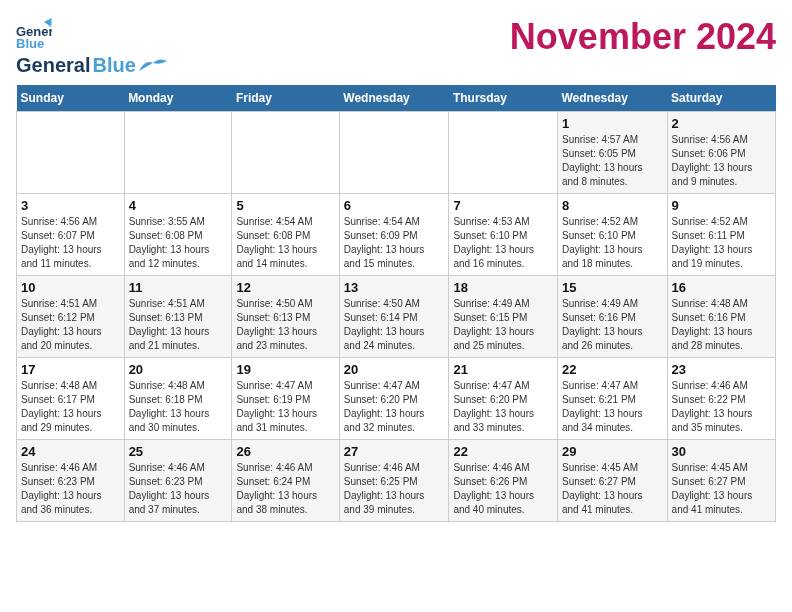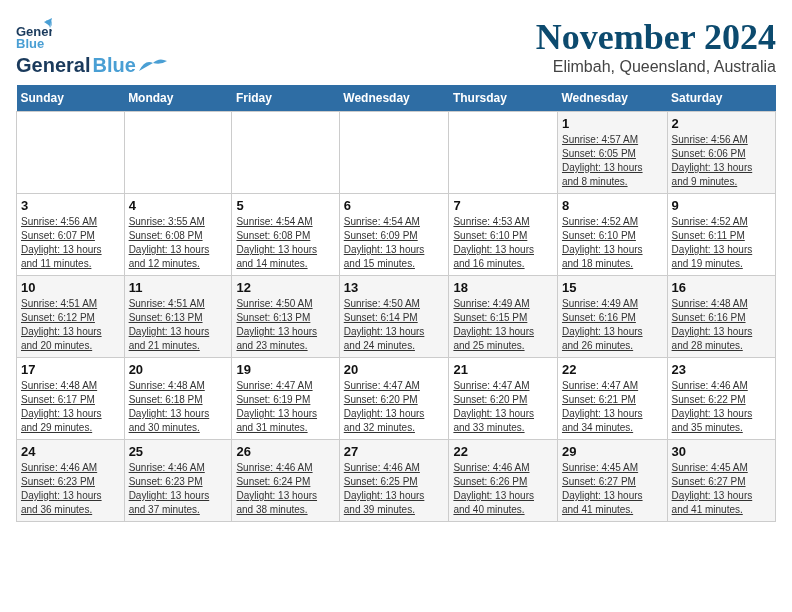--- a/index.html
+++ b/index.html
@@ -20,22 +20,21 @@
       display: flex;
       flex-direction: column;
       align-items: flex-start;
     }
     .title-block {
       text-align: right;
     }
     .month-title {
       font-size: 36px;
       font-weight: bold;
-      color: #0c4a6e;
-      font-family: Liberation Serif, serif;
+      color: #be185d;
     }
     .location-title {
       font-size: 16px;
       color: #444;
     }
     table {
       width: 100%;
       border-collapse: collapse;
       font-size: 11px;
       padding-left: 44px;
@@ -63,21 +62,20 @@
       font-size: 13px;
       font-weight: bold;
       color: #111;
       display: block;
       margin-bottom: 2px;
     }
     .day-info {
       font-size: 10px;
       color: #333;
       line-height: 1.4;
-      text-decoration: underline;
     }
     .empty-cell {
       background: #fff !important;
     }
   </style>
 </head>
 <body>
 
 <div class="header-area">
   <div class="logo">
@@ -94,21 +92,20 @@
     <div style="display:flex; align-items:center; margin-top:2px;">
       <span style="font-size:20px; font-weight:bold; color:#1a3a5c;">General</span>
       <span style="margin-left:2px; font-size:20px; font-weight:bold; color:#4a9fd4;">Blue</span>
       <svg width="28" height="18" viewBox="0 0 28 18" style="margin-left:3px;">
         <path d="M0,14 Q6,2 14,6 Q20,0 28,4 Q22,8 14,6" fill="#4a9fd4"></path>
       </svg>
     </div>
   </div>
   <div class="title-block">
     <div class="month-title">November 2024</div>
-    <div class="location-title">Elimbah, Queensland, Australia</div>
   </div>
 </div>
 
 <table>
   <thead>
     <tr>
     <th>Sunday</th>
         <th>Monday</th>
         <th>Friday</th>
         <th>Wednesday</th>

